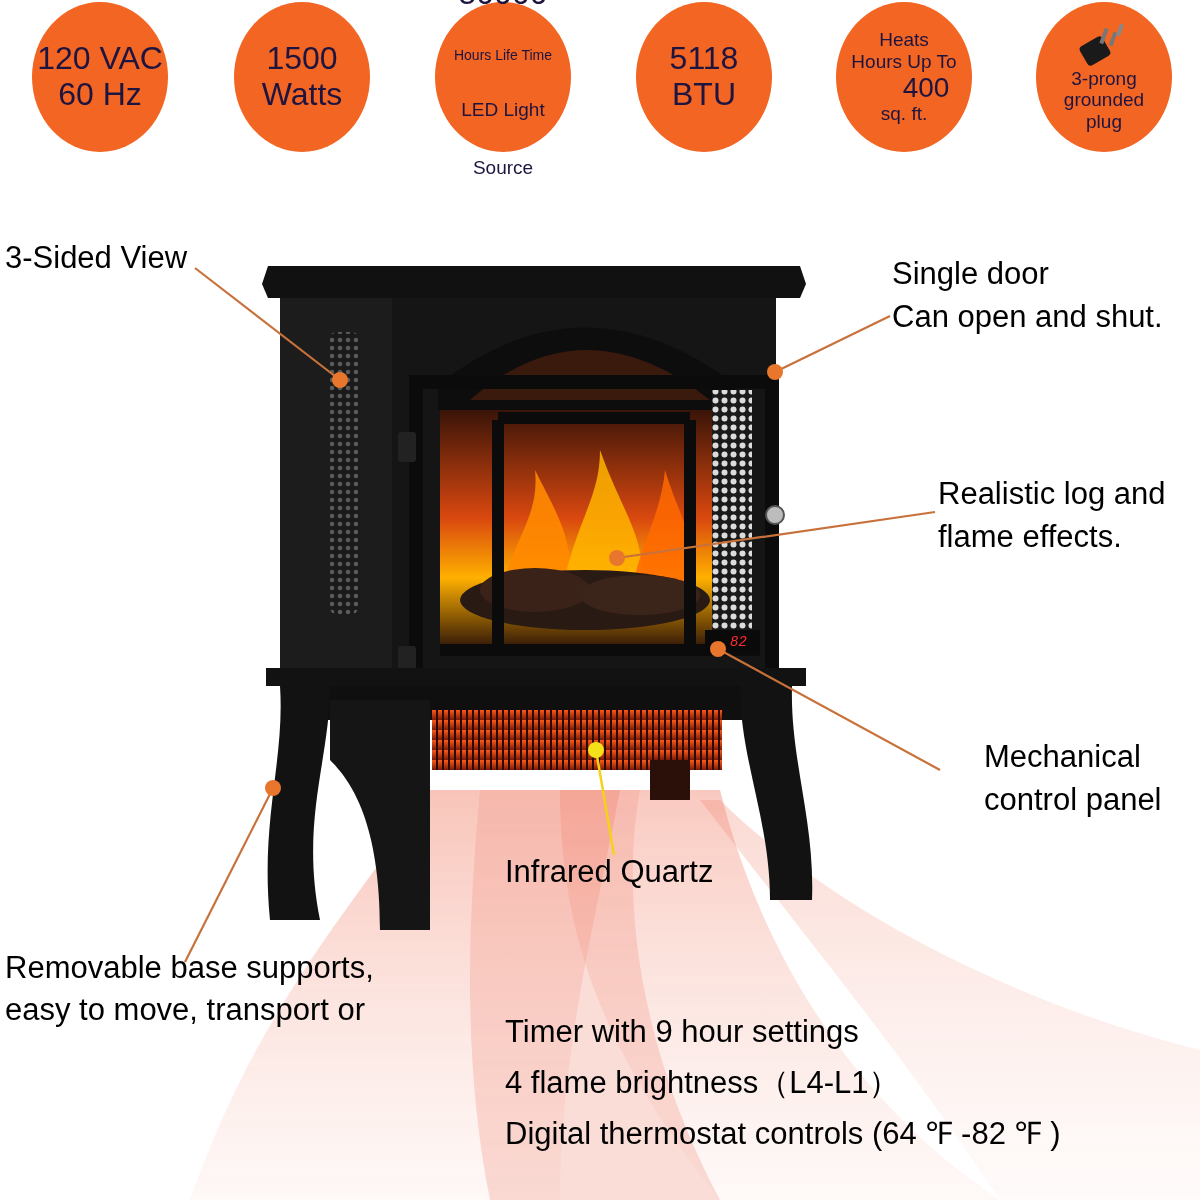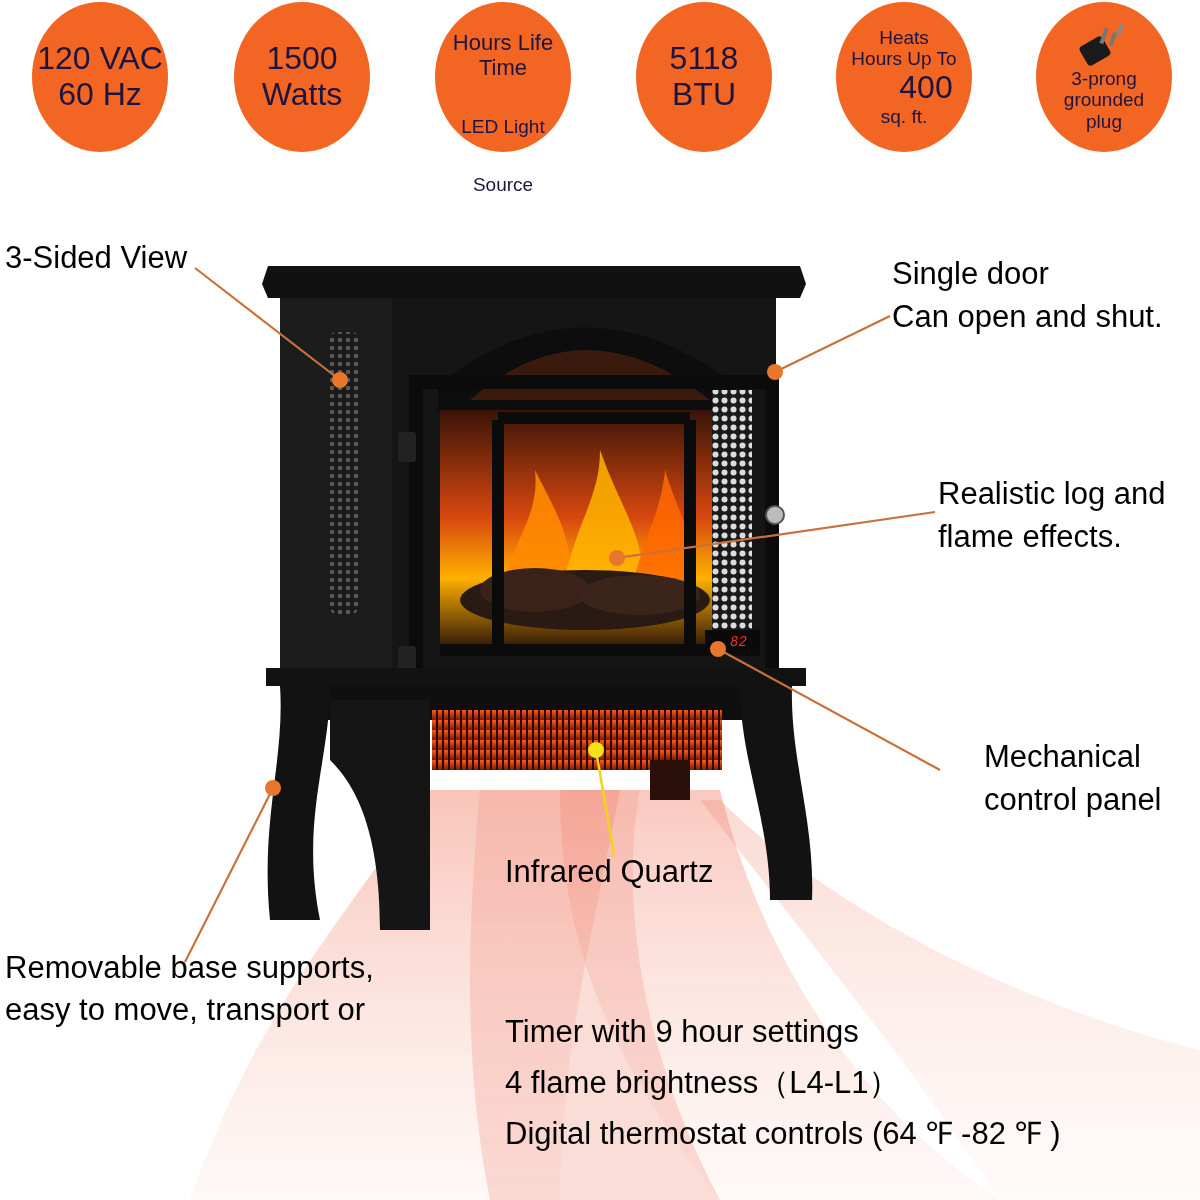--- a/index.html
+++ b/index.html
@@ -3,21 +3,21 @@
 <meta charset="utf-8">
 <style>
   html, body { margin:0; padding:0; }
   body { width:1200px; height:1200px; position:relative; overflow:hidden; background:#ffffff;
          font-family:"Liberation Sans", sans-serif; color:#000; }
   .badge { position:absolute; top:2px; width:136px; height:150px; border-radius:50%;
            background:#f26522; color:#1e1440; display:flex; flex-direction:column;
            align-items:center; justify-content:center; text-align:center; line-height:1.12; }
   .badge .big { font-size:32px; }
   .badge .sm  { font-size:19px; }
-  .badge .xs  { font-size:22px; }
+  .badge .xs  { font-size:14px; }
   .label { position:absolute; font-size:31px; line-height:43px; white-space:nowrap; }
   .features { position:absolute; left:505px; top:1006px; font-size:31px; line-height:51px; }
   .stage { position:absolute; left:0; top:0; width:1200px; height:1200px; }
 </style>
 </head>
 <body>
 
 <svg class="stage" viewBox="0 0 1200 1200" xmlns="http://www.w3.org/2000/svg">
   <defs>
     <linearGradient id="wave" x1="0" y1="0" x2="0" y2="1">
@@ -137,21 +137,21 @@
   <span class="sm">LED Light</span>
   <span class="sm">Source</span>
 </div>
 <div class="badge" style="left:636px;">
   <span class="big">5118</span>
   <span class="big">BTU</span>
 </div>
 <div class="badge" style="left:836px;">
   <span class="sm">Heats</span>
   <span class="sm">Hours Up To</span>
-  <span class="big" style="font-size:32px;margin-left:44px;">400</span>
+  <span class="big" style="font-size:28px;margin-left:44px;">400</span>
   <span class="sm">sq. ft.</span>
 </div>
 <div class="badge" style="left:1036px;">
   <svg width="52" height="46" viewBox="0 0 52 46">
     <rect x="4" y="18" width="26" height="22" rx="4" fill="#1a1a1a" transform="rotate(-30 17 29)"></rect>
     <rect x="24" y="6" width="4" height="16" fill="#777" transform="rotate(20 26 14)"></rect>
     <rect x="33" y="10" width="4" height="14" fill="#777" transform="rotate(20 35 17)"></rect>
     <rect x="40" y="2" width="4" height="12" fill="#888" transform="rotate(20 42 8)"></rect>
   </svg>
   <span class="sm">3-prong</span>

